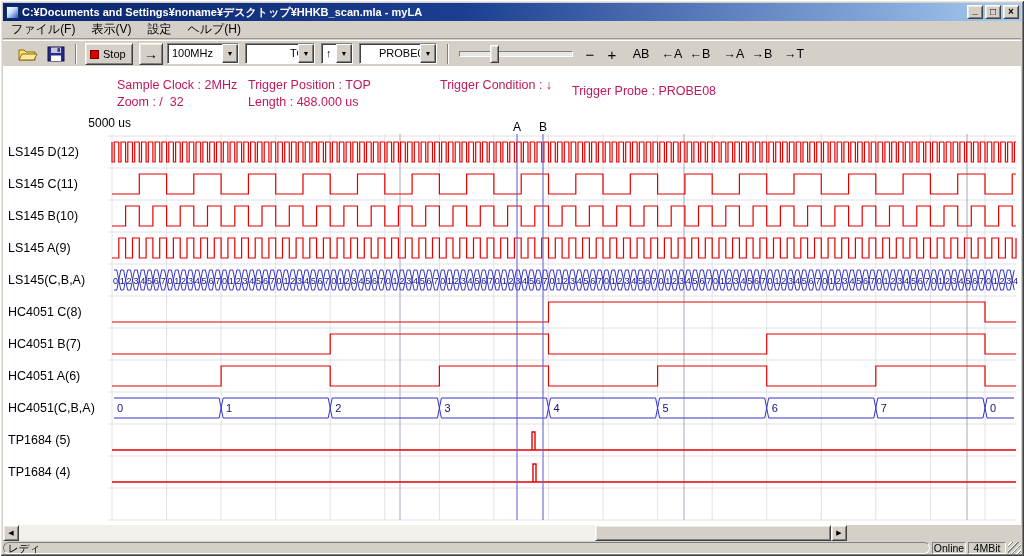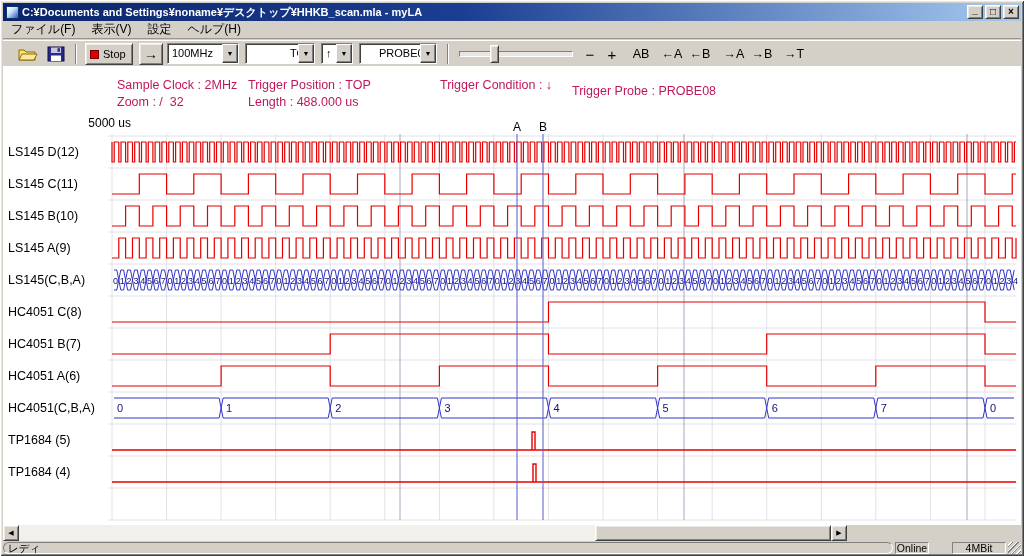--- a/index.html
+++ b/index.html
@@ -83,21 +83,21 @@
   .scroll-btn.left { left:0; }
   .scroll-btn.right { right:0; }
   .scroll-thumb { position:absolute; top:0; left:592px; width:236px; height:16px; }
 
   
   .statusbar { position:absolute; top:542px; left:3px; right:3px; height:12px;
     display:flex; gap:2px; font-size:10.5px; color:#000; align-items:stretch; }
   .sunken-panel { border:1px solid; border-color:#808080 #fff #fff #808080; }
   .status-main { flex:1; padding:0 4px; line-height:10px;border-radius:6px; }
   .status-box { width:34px; text-align:center; line-height:10px; flex:none; }
-  .status-box.mem { width:54px;margin-left:21px; }
+  .status-box.mem { width:38px; }
   .resize-grip { width:13px; flex:none;
     background:repeating-linear-gradient(135deg,#d4d0c8 0 2px,#ffffff 2px 3px,#808080 3px 4px); }
 </style>
 </head>
 <body>
 
 <div class="window">
 
   <div class="titlebar">
     <div class="title-icon"></div>

